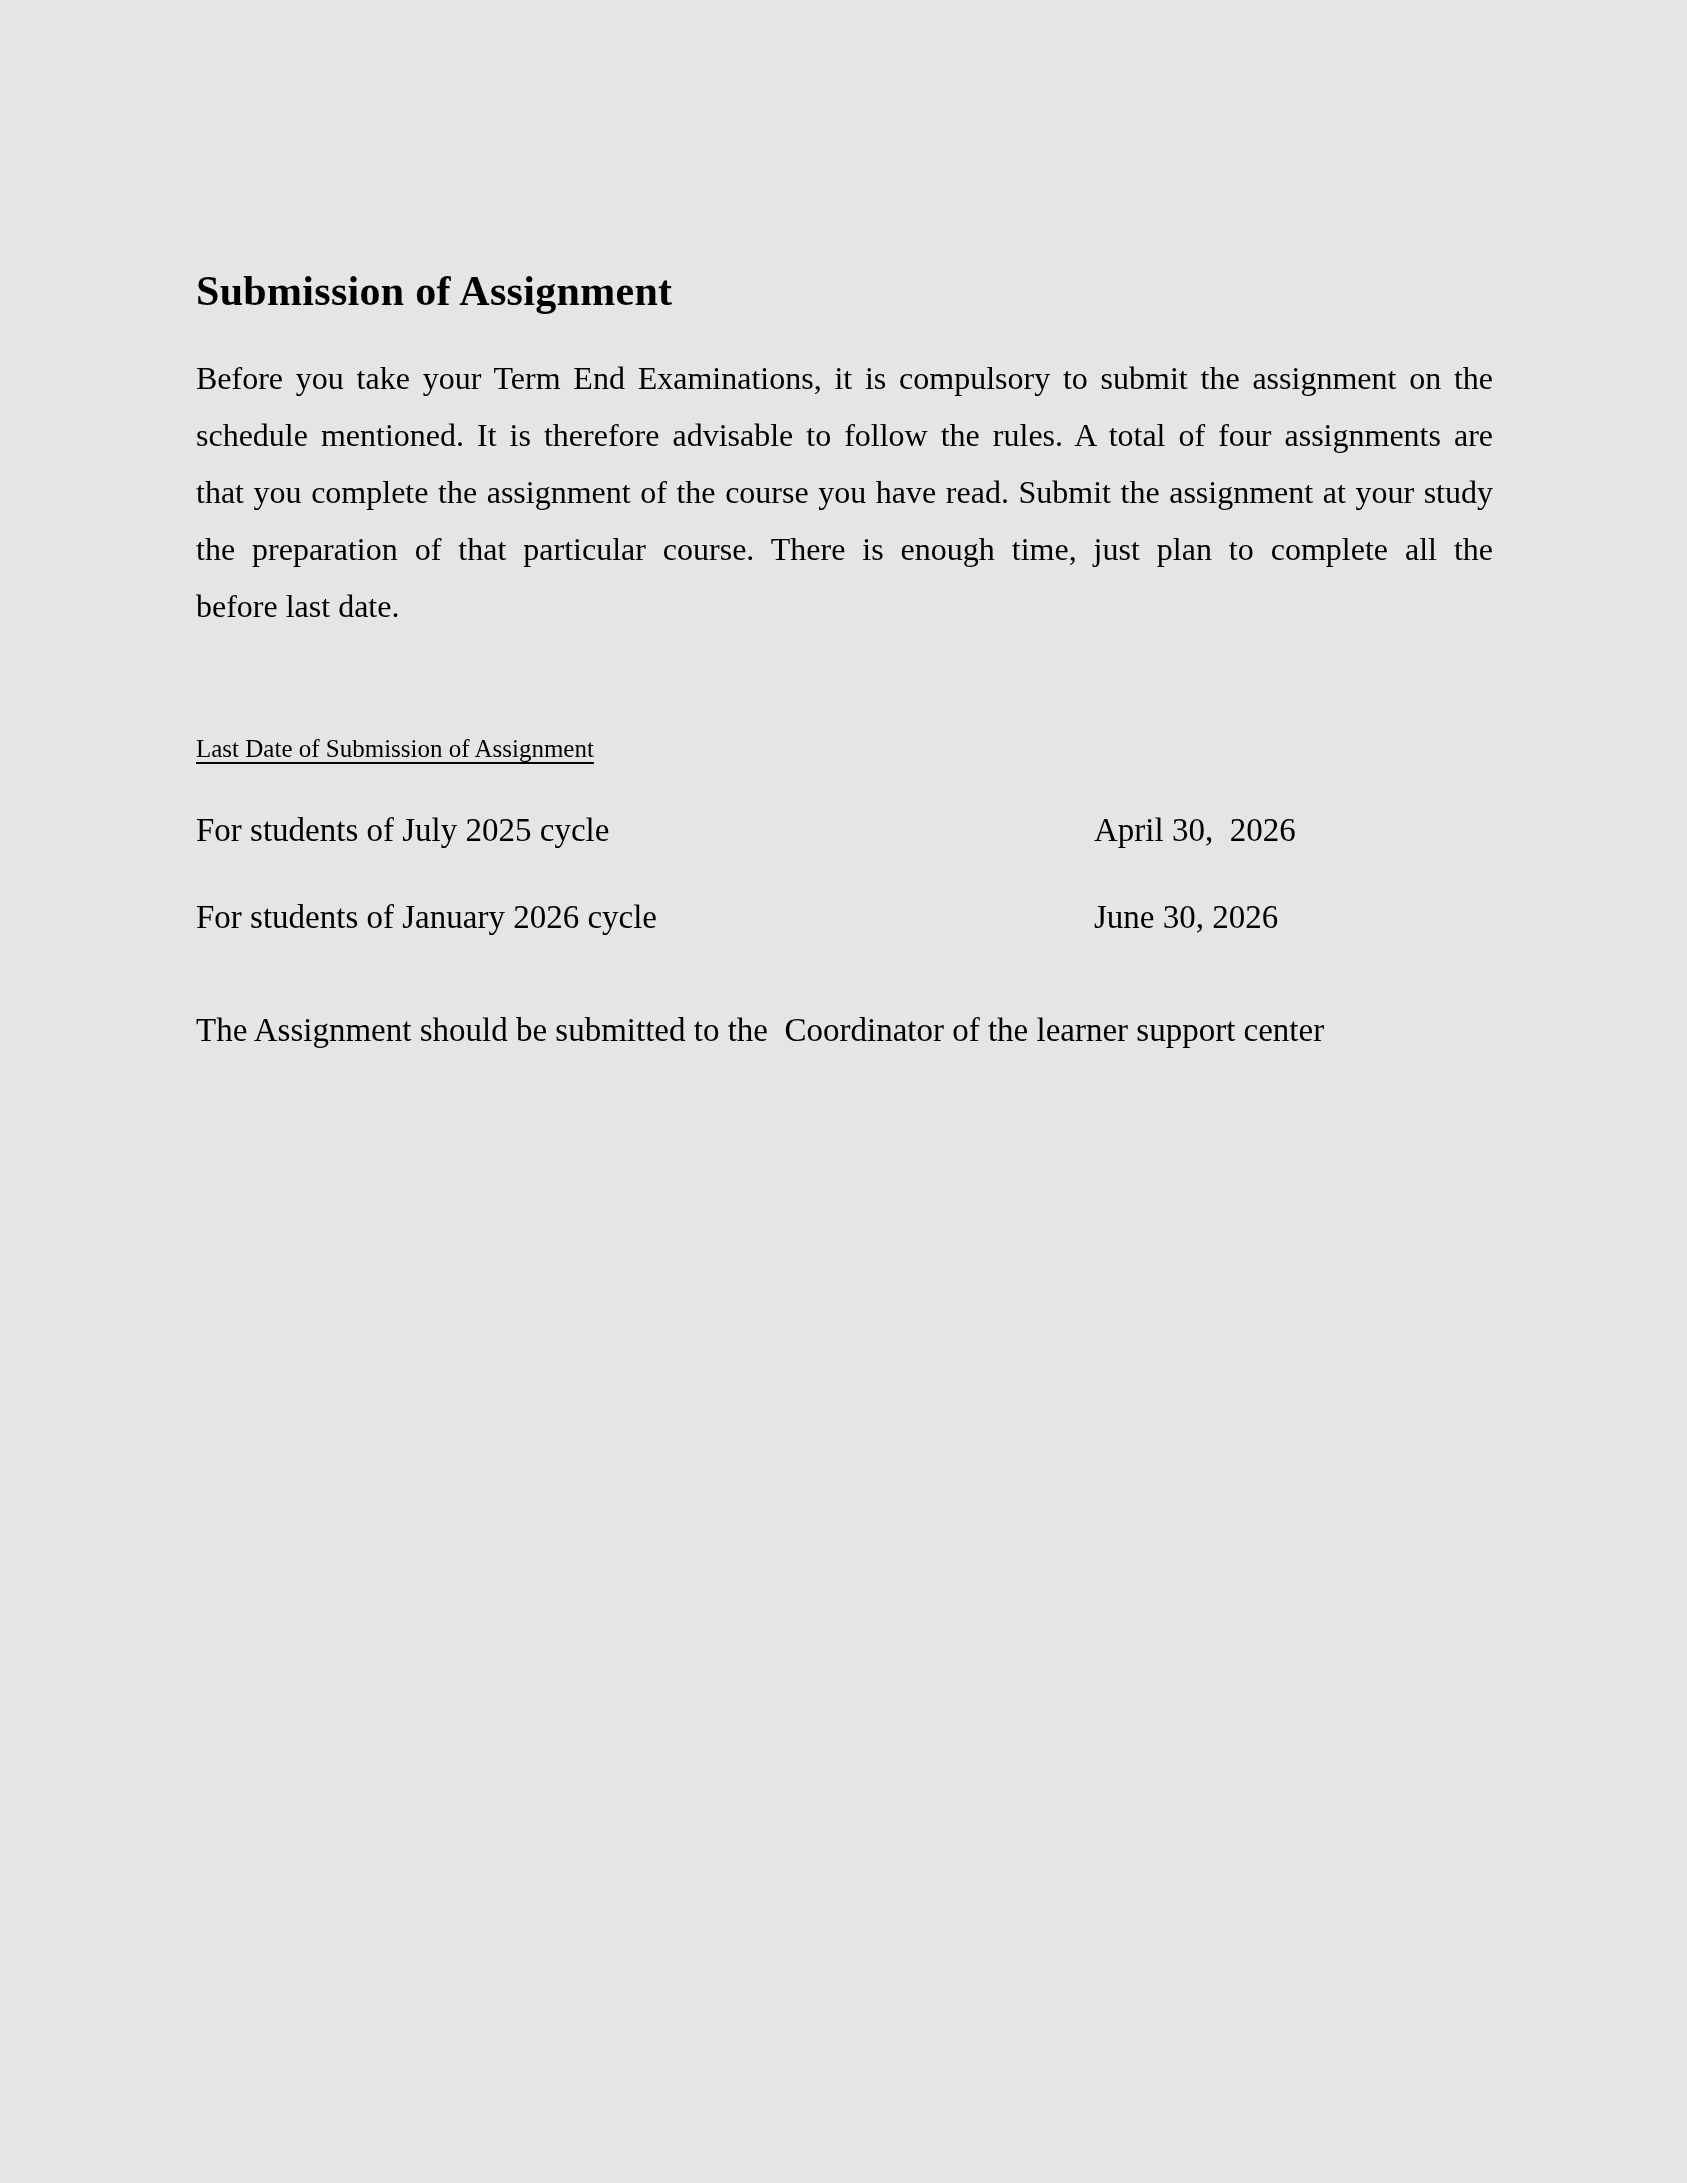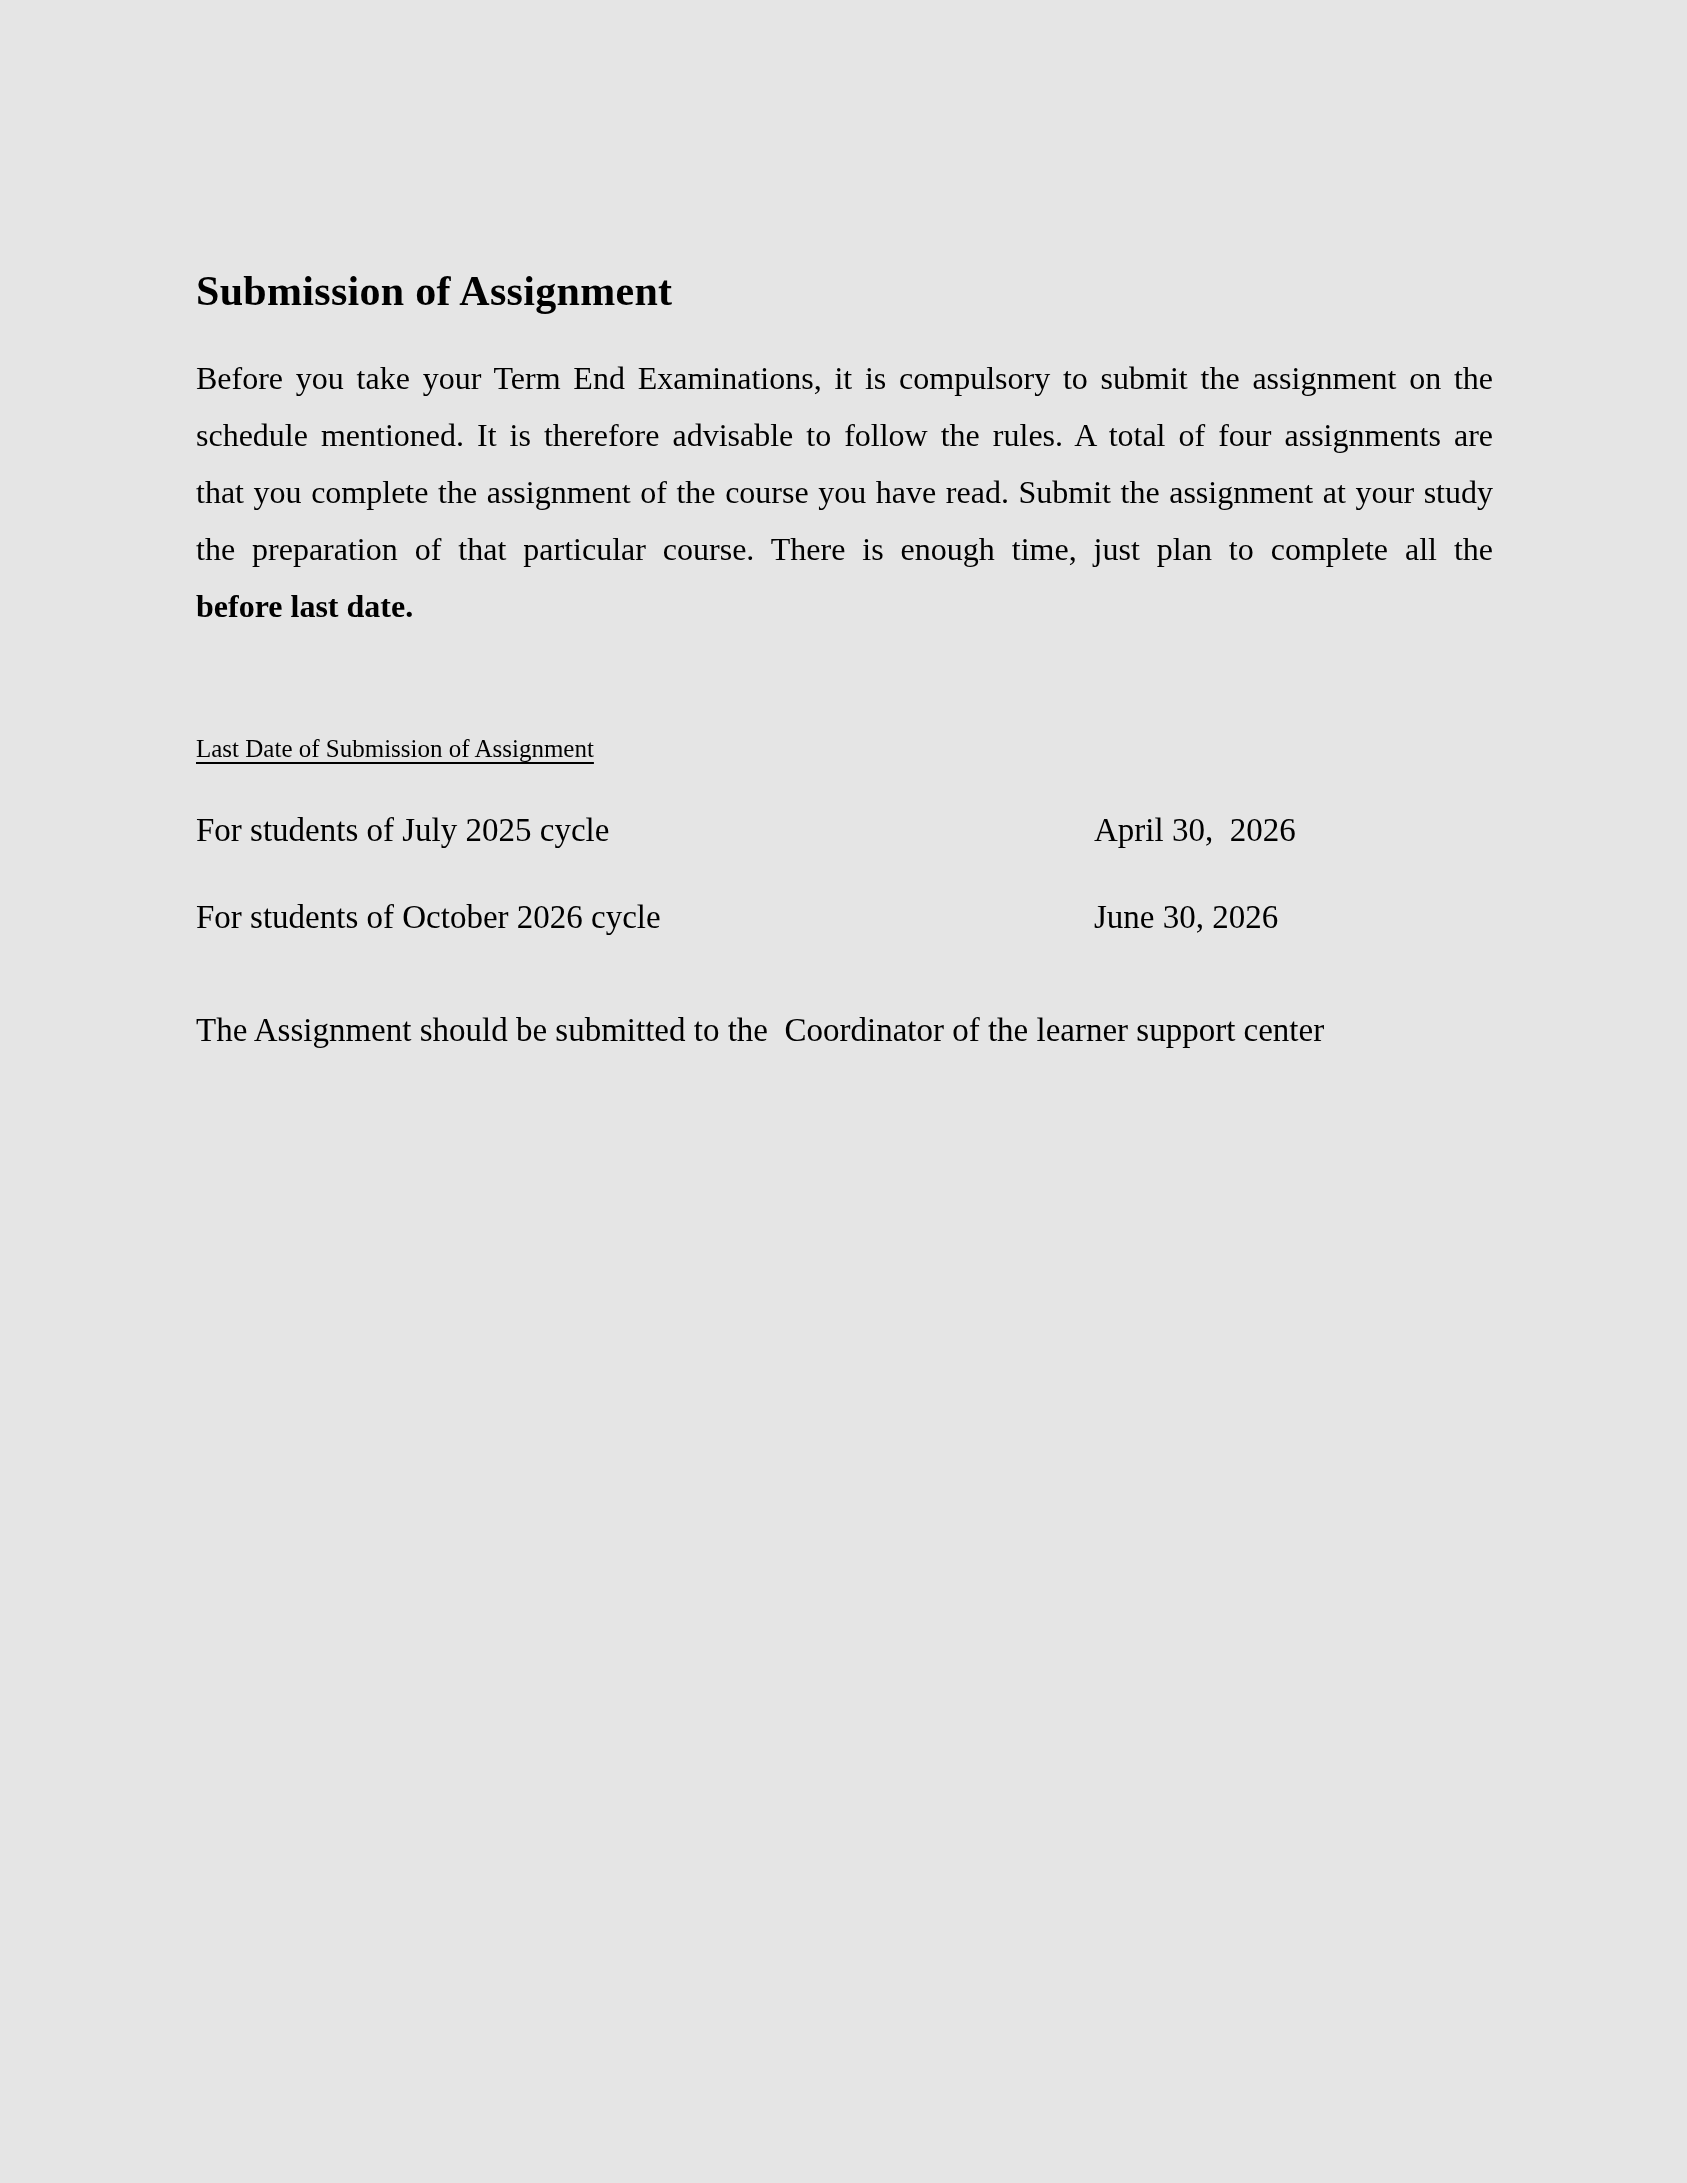--- a/index.html
+++ b/index.html
@@ -29,21 +29,20 @@
     font-size: 32px;
     line-height: 57px;
   }
   .para-line {
     text-align: justify;
     text-align-last: justify;
   }
   .para-line.is-last {
     text-align: right;
     text-align-last: left;
-    font-weight: bold;
   }
   .section-heading {
     margin-top: 85px;
     font-size: 25px;
     line-height: 57px;
     text-decoration: underline;
     text-underline-offset: 5.3px;
   }
   .schedule-row {
     position: relative;
@@ -84,20 +83,20 @@
   </div>
 
   <div class="section-heading">Last Date of Submission of Assignment</div>
 
   <div class="schedule-row row-1">
     <span class="schedule-label">For students of July 2025 cycle</span>
     <span class="schedule-date">April 30,  2026</span>
   </div>
 
   <div class="schedule-row row-2">
-    <span class="schedule-label">For students of October 2026 cycle</span>
+    <span class="schedule-label">For students of January 2026 cycle</span>
     <span class="schedule-date">June 30, 2026</span>
   </div>
 
   <div class="submission-note">The Assignment should be submitted to the  Coordinator of the learner support center</div>
 
 </div>
 
 
 </body></html>

